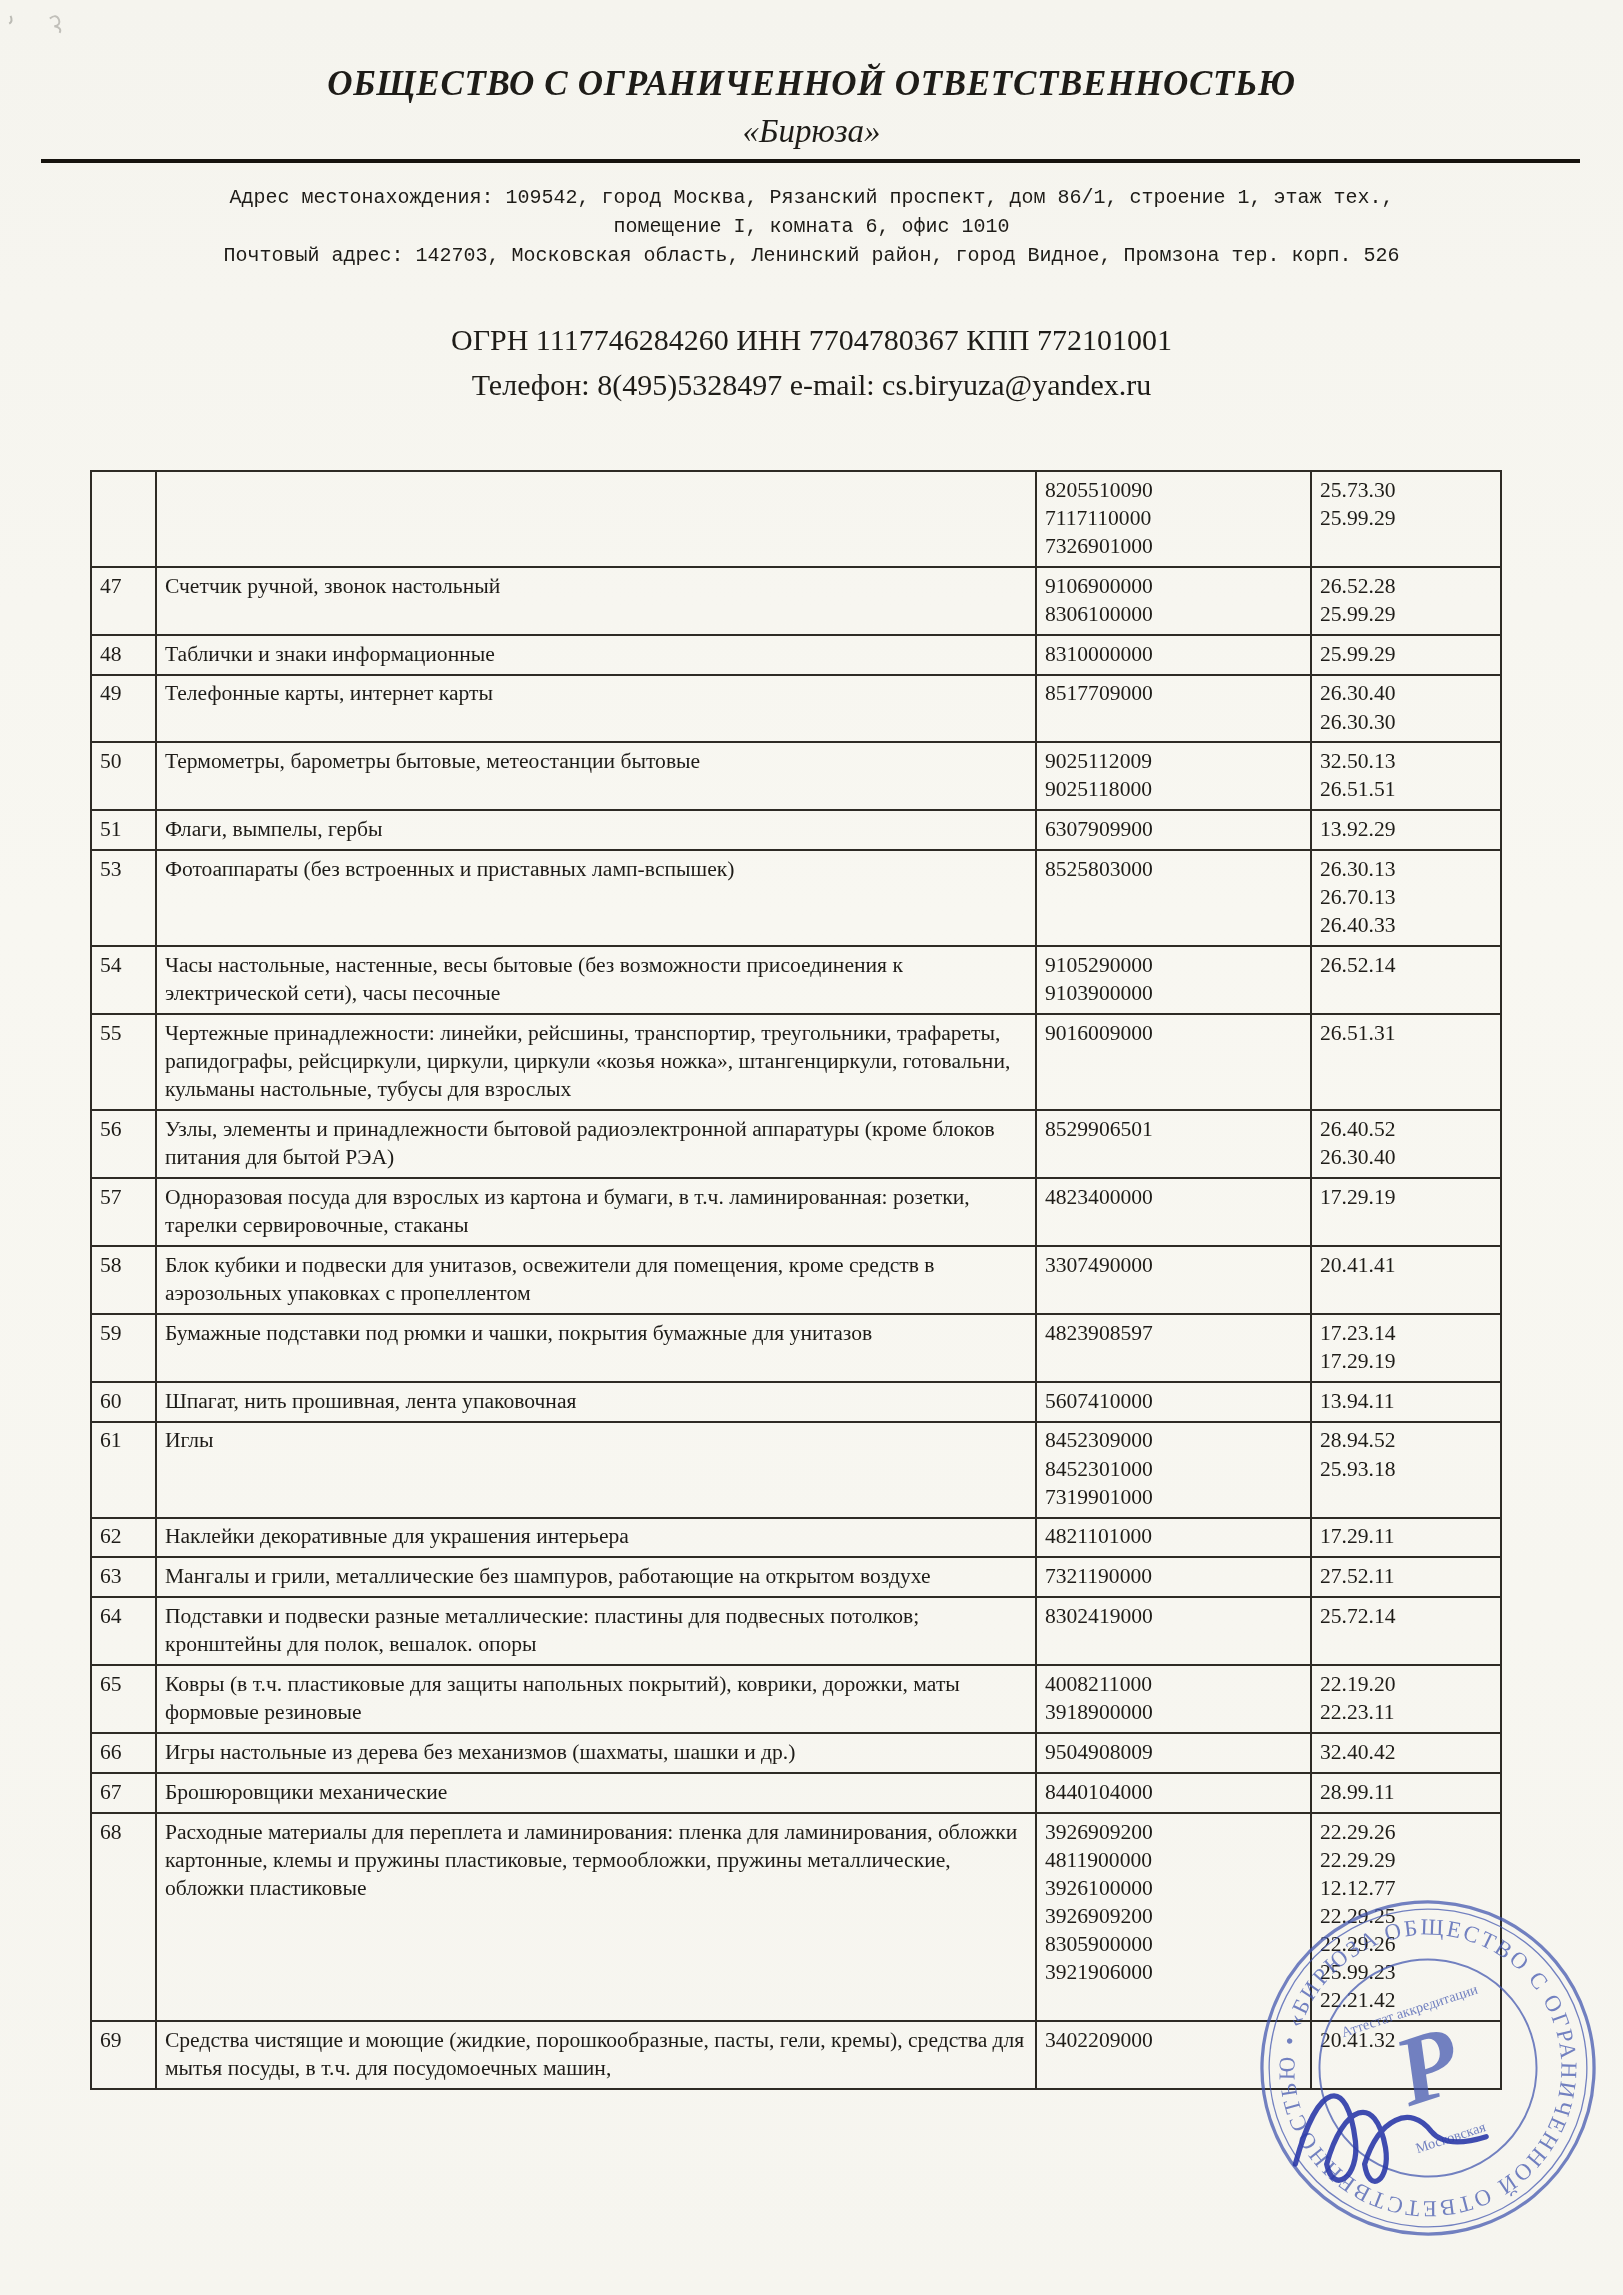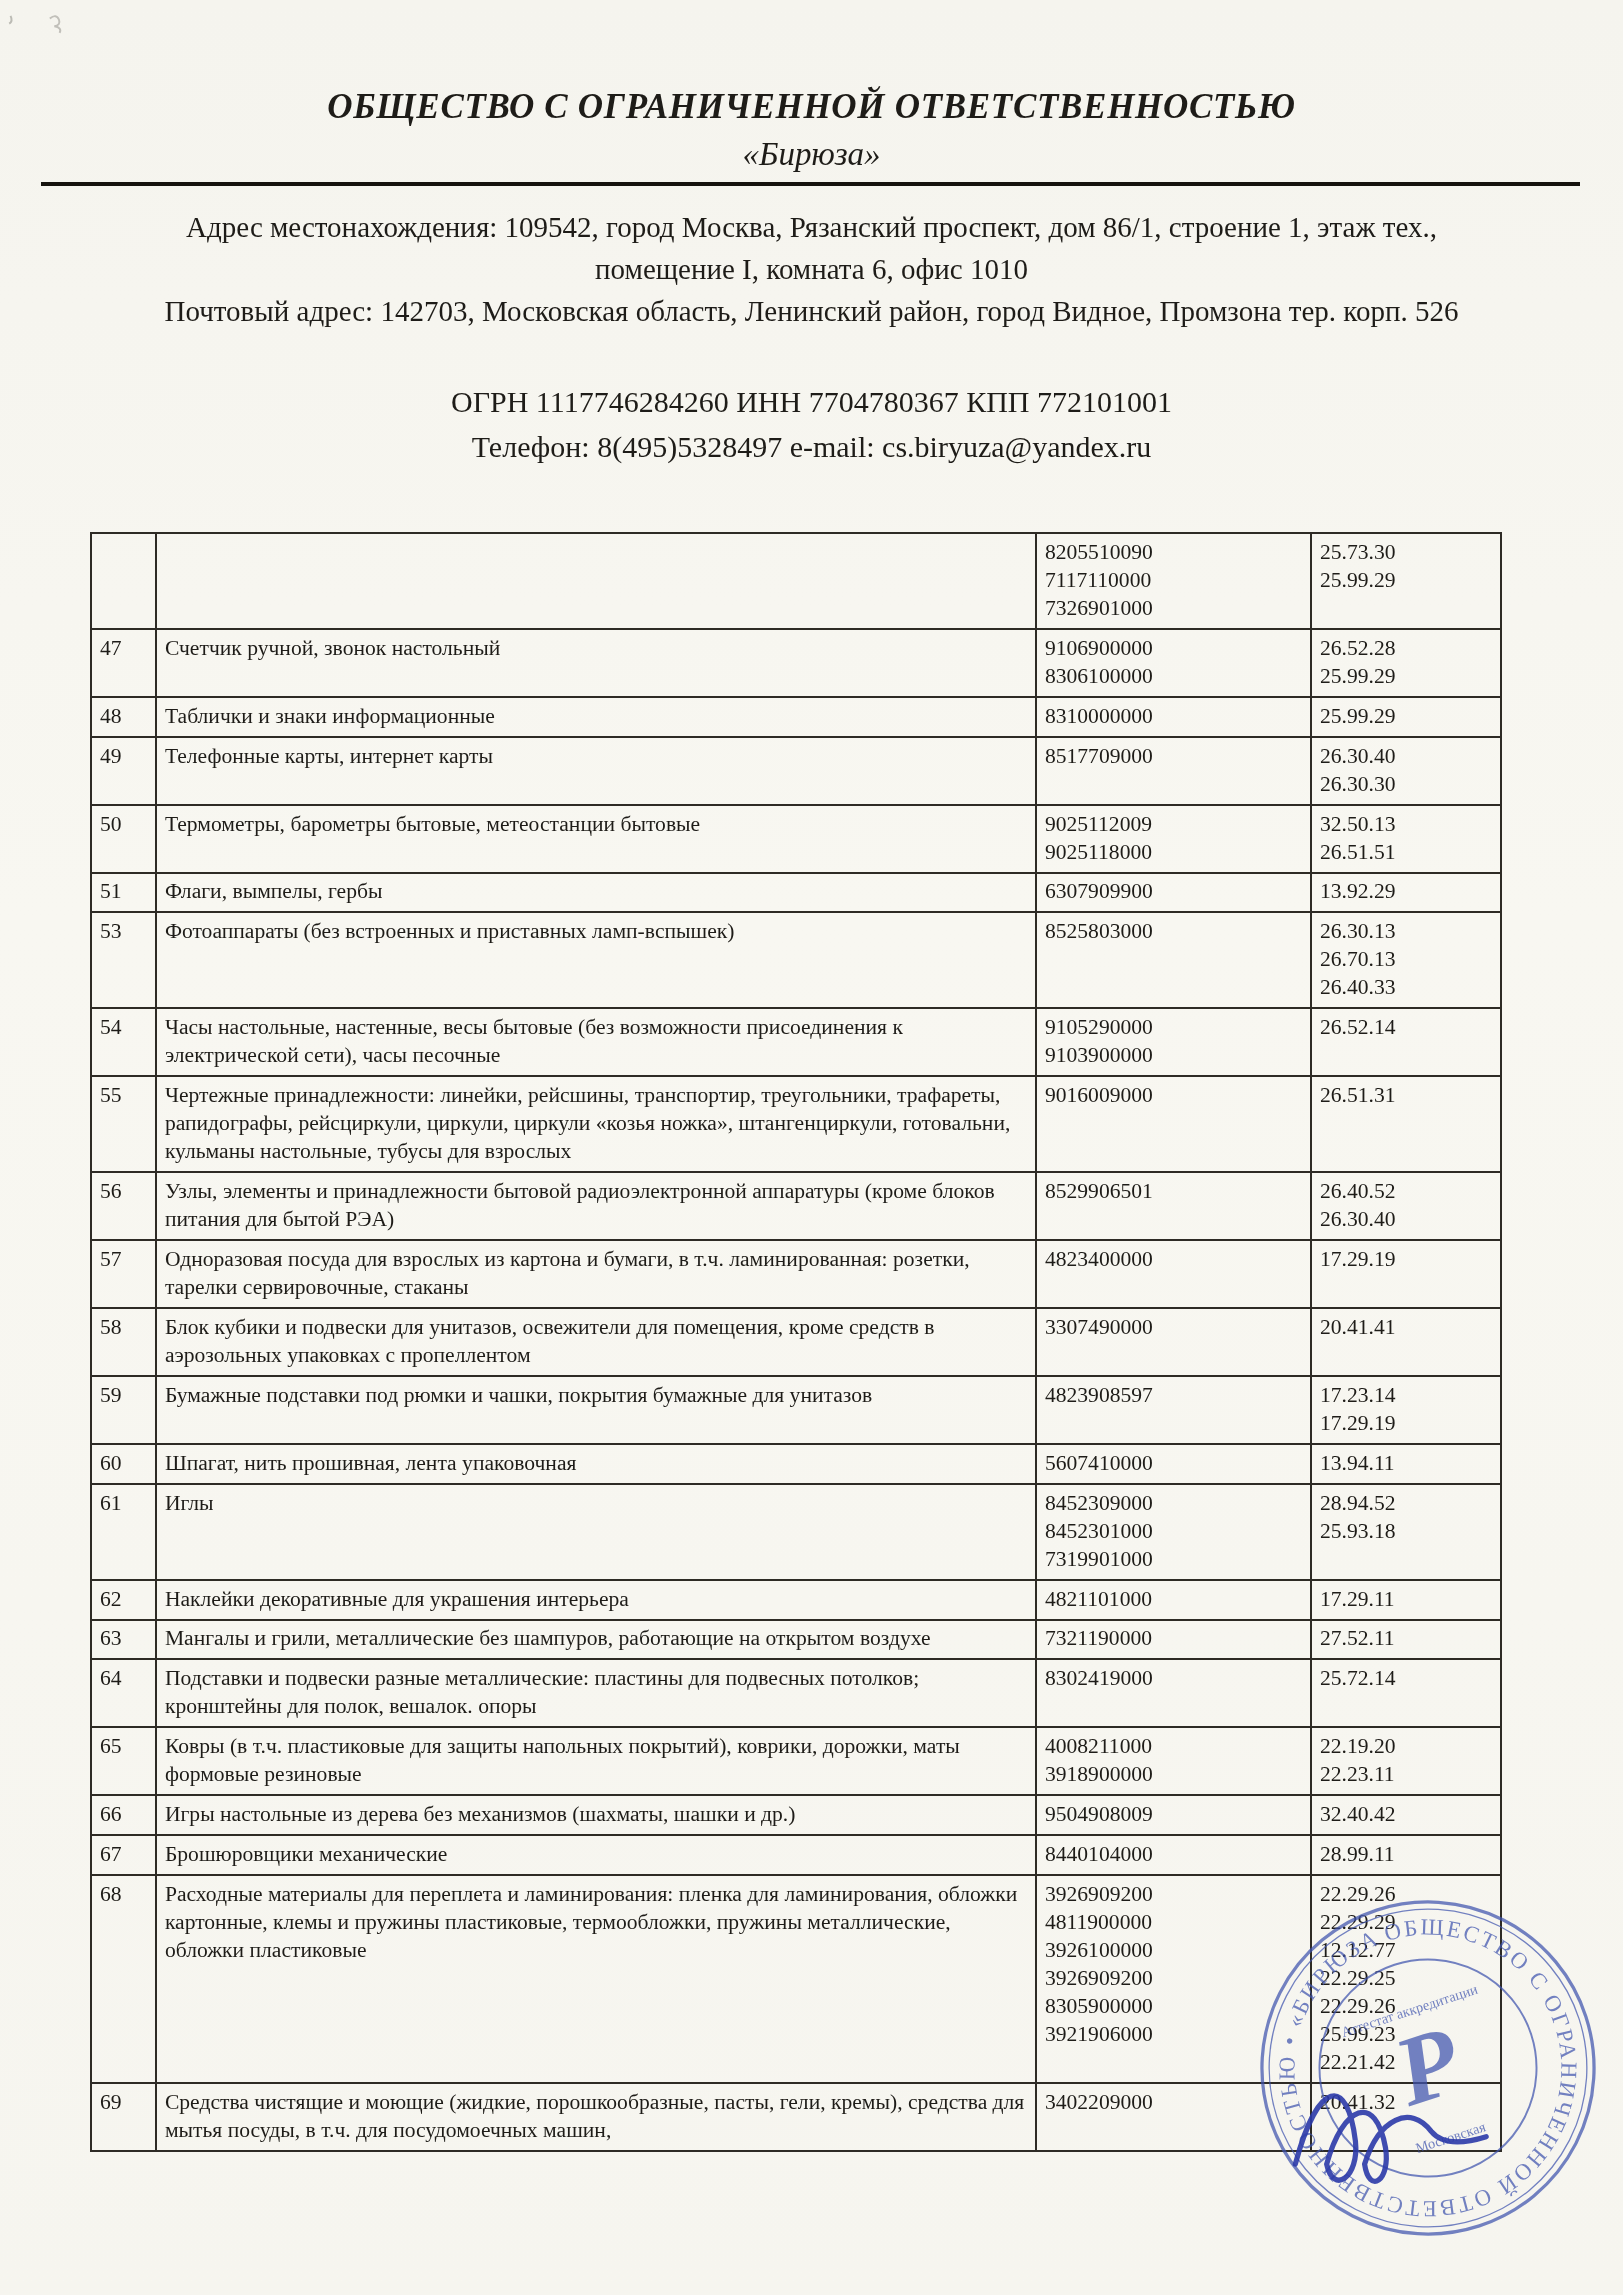--- a/index.html
+++ b/index.html
@@ -4,25 +4,25 @@
 <style>
   html,body{margin:0;padding:0;background:#e8e7e2;}
   .page{
     position:relative;
     width:1623px;height:2295px;
     background:linear-gradient(180deg,#f5f4ee 0%,#f8f7f1 40%,#f6f5ef 100%);
     font-family:"Liberation Serif","DejaVu Serif",serif;
     color:#1e1c18;
     overflow:hidden;
   }
-  .header{padding-top:87px;text-align:center;}
+  .header{padding-top:64px;text-align:center;}
   .org-type{font-size:35px;font-weight:bold;font-style:italic;letter-spacing:0.7px;}
   .org-name{font-size:33px;font-weight:normal;font-style:italic;margin-top:9.2px;}
   .rule{height:3.9px;background:#16130e;margin:9.2px 43px 19.6px 41px;}
-  .addr{font-size:29px;line-height:1.45;}
+  .addr{font-size:20px;line-height:1.45;font-family:Liberation Mono, monospace;}
   .reg{font-size:30px;line-height:1.5;margin-top:47px;}
   table.doc{
     border-collapse:collapse;table-layout:fixed;
     margin:63px 0 0 90px;
     font-size:21.6px;line-height:1.30;
   }
   table.doc td{
     border:2px solid #2e2b25;
     vertical-align:top;
     padding:3.9px 7.9px 5.9px 7.9px;

